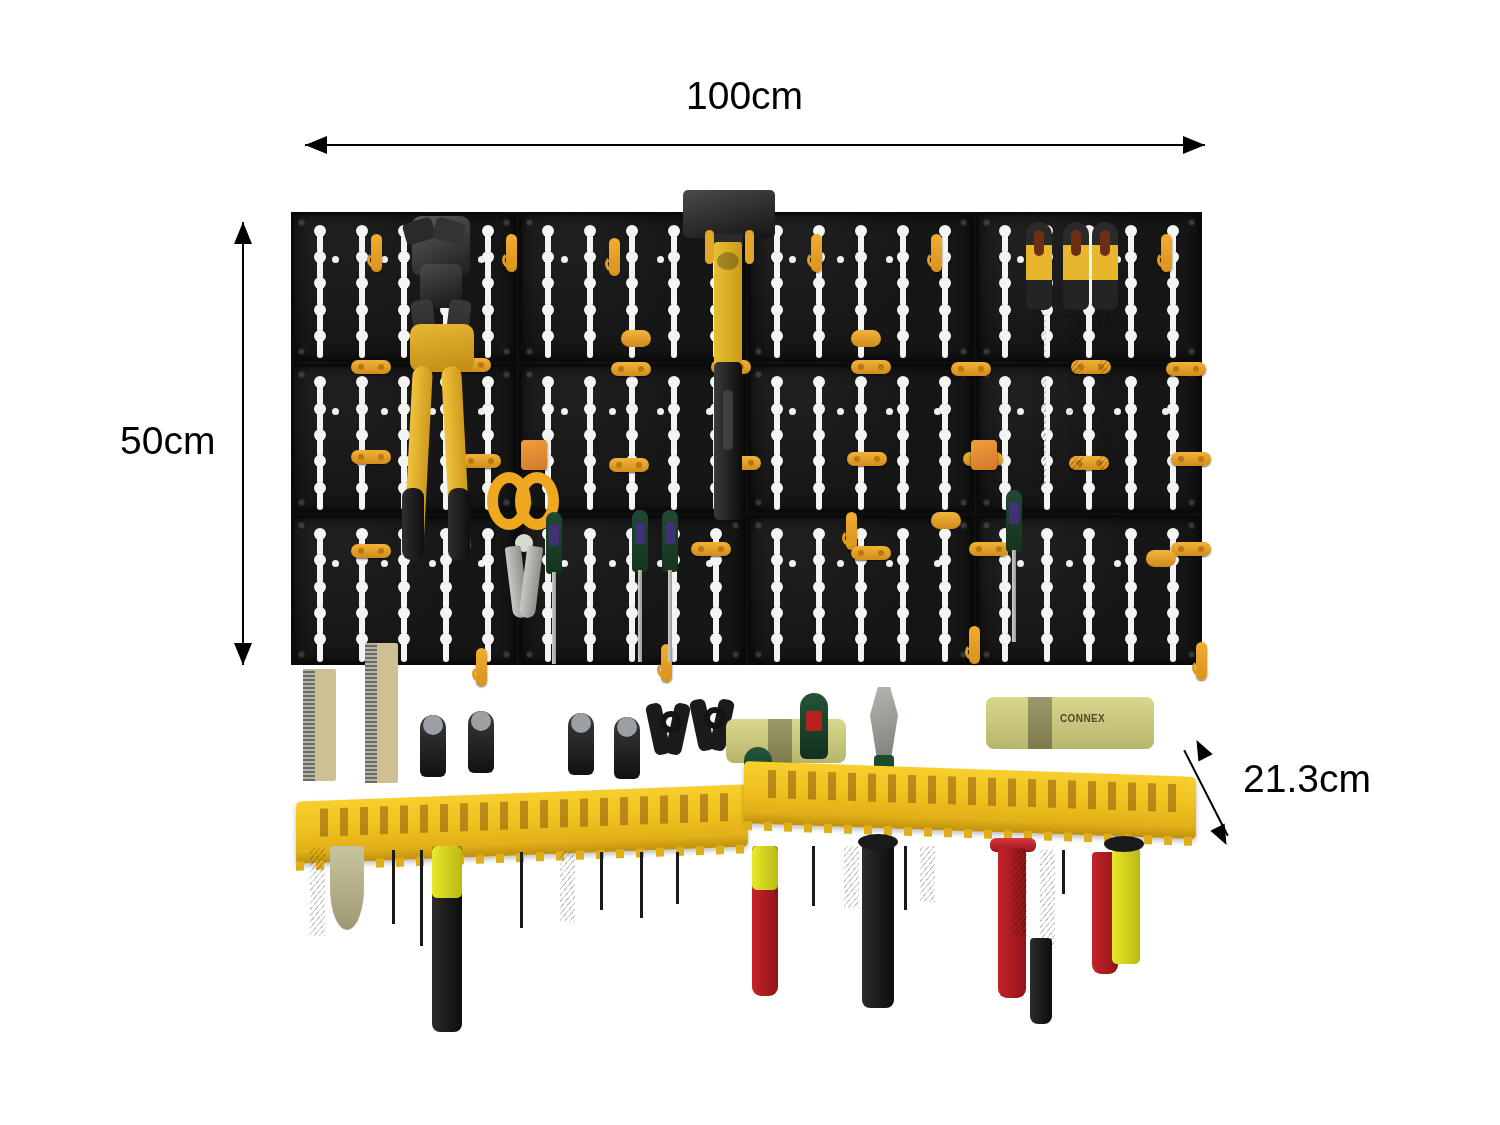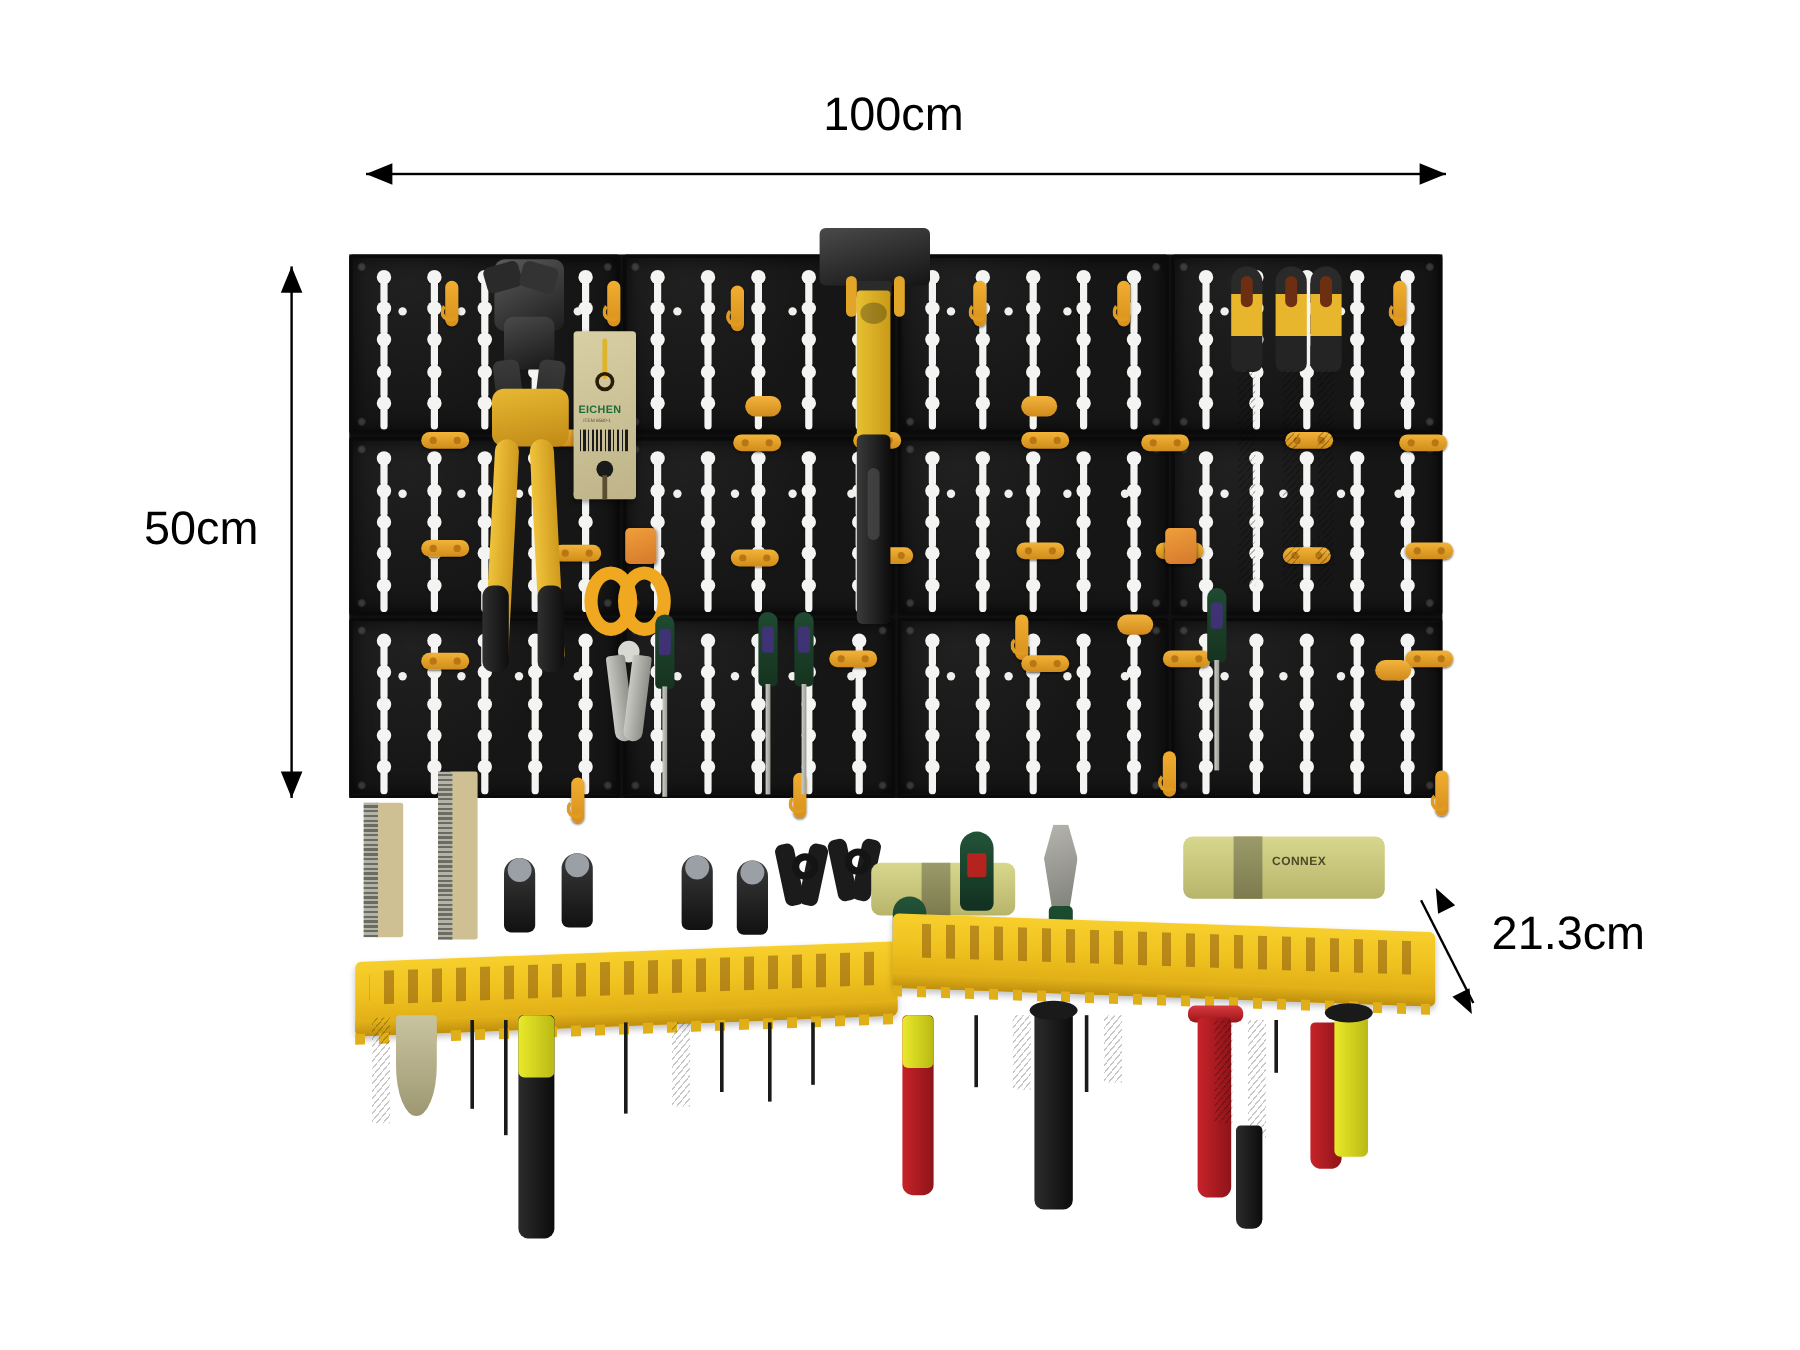--- a/index.html
+++ b/index.html
@@ -760,29 +760,20 @@
     <div class="bc-pivot"></div>
     <div class="bc-link" style="left:24px;top:84px;transform:rotate(-7deg);"></div>
     <div class="bc-link" style="left:56px;top:84px;transform:rotate(7deg);"></div>
     <div class="bc-yoke"></div>
     <div class="bc-arm" style="left:18px;top:150px;transform:rotate(3deg);"></div>
     <div class="bc-arm" style="left:56px;top:150px;transform:rotate(-3deg);"></div>
     <div class="bc-grip" style="left:12px;top:272px;"></div>
     <div class="bc-grip" style="left:58px;top:272px;"></div>
   </div>
 
-  <div class="tool" id="hangtag">
-    <div class="slit"></div>
-    <div class="ring"></div>
-    <div class="brand">EICHEN</div>
-    <div class="sub">ITEM 8580-1</div>
-    <div class="bars"></div>
-    <div class="hole"></div>
-    <div class="vcut"></div>
-  </div>
 
   <div class="tool" id="hammer">
     <div class="hm-head"></div>
     <div class="hm-collar"></div>
     <div class="hm-hook" style="left:22px;"></div>
     <div class="hm-hook" style="left:62px;"></div>
     <div class="hm-shaft-y"></div>
     <div class="hm-label"></div>
     <div class="hm-grip"></div>
   </div>

